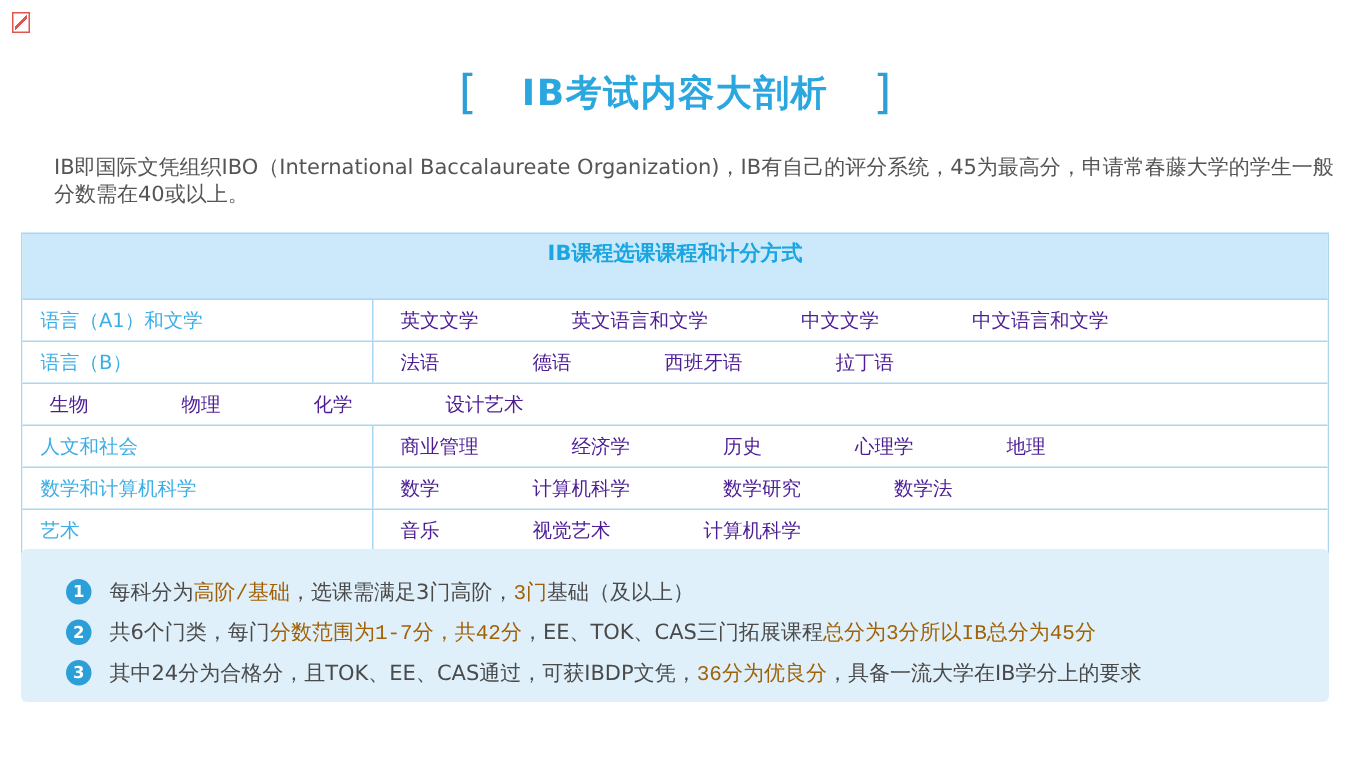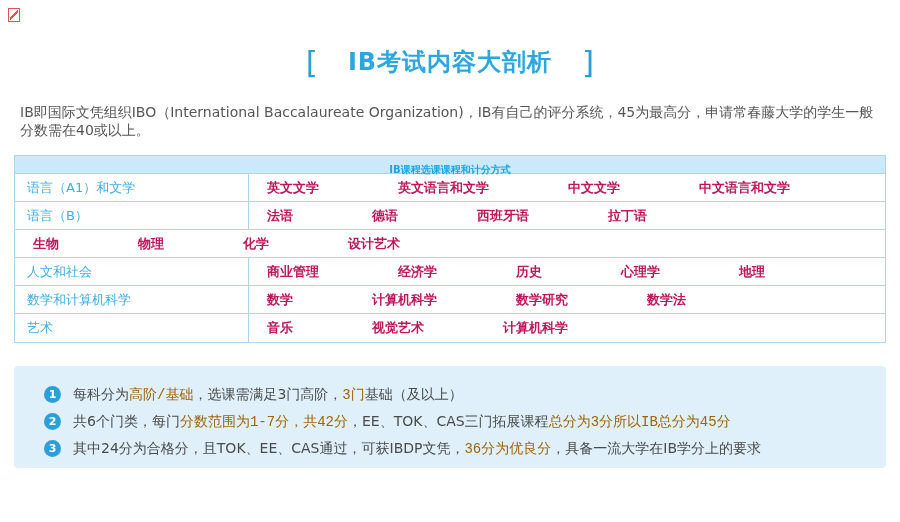--- a/index.html
+++ b/index.html
@@ -13,35 +13,35 @@
   .broken-img::before { content:""; position:absolute; left:1px; top:1px; right:1px; bottom:1px;
     background:linear-gradient(135deg, transparent 44%, #e0564e 44%, #e0564e 56%, transparent 56%); }
 
   
   .title-row { position:absolute; top:42px; left:0; width:100%; height:40px;
     display:flex; align-items:center; justify-content:center; }
   .bracket { color:#2d9ed6; font-size:31px; font-weight:400; line-height:40px; }
   .page-title { color:#2ba7e0; font-size:24px; font-weight:bold; margin:12px 30px; letter-spacing:1px; }
 
   
-  .intro { position:absolute; top:103px; left:20px; width:862px;
+  .intro { position:absolute; top:103px; left:36px; width:862px;
     font-size:14px; line-height:18px; color:#555555; }
 
   
   .course-table { position:absolute; top:155px; left:14px; width:872px;
     border:1px solid #a9d7ef; }
-  .thead { height:18px; line-height:27px; background:#cbe9fa; text-align:center;
-    color:#1ba6e2; font-size:10px; font-weight:bold; border-bottom:1px solid #a9d7ef; }
+  .thead { height:44px; line-height:27px; background:#cbe9fa; text-align:center;
+    color:#1ba6e2; font-size:14px; font-weight:bold; border-bottom:1px solid #a9d7ef; }
   .trow { display:flex; height:28px; border-bottom:1px solid #a9d7ef; background:#fff; }
   .trow:last-child { border-bottom:none; }
   .cat { width:234px; flex:0 0 234px; border-right:1px solid #a9d7ef;
     display:flex; align-items:center; padding-left:12px;
     color:#3caee6; font-size:13px; }
-  .courses { flex:1; display:flex; align-items:center; gap:79px; padding-left:18px;
-    color:#be185d; font-size:13px;font-weight:bold; }
+  .courses { flex:1; display:flex; align-items:center; gap:62px; padding-left:18px;
+    color:#4c1d95; font-size:13px; }
   .course { white-space:nowrap; }
 
   
   .notes { position:absolute; top:366px; left:14px; width:872px; height:102px;
     background:#dff0fa; border-radius:4px; padding-top:15px; }
   .note { display:flex; align-items:center; height:27px; padding-left:30px; }
   .ncircle { width:17px; height:17px; flex:0 0 17px; border-radius:50%; background:#2d9fd8;
     color:#ffffff; font-size:11px; font-weight:bold; line-height:17px; text-align:center;
     margin-right:12px; }
   .ntext { font-size:14px; color:#4a4a4a; white-space:nowrap; }

